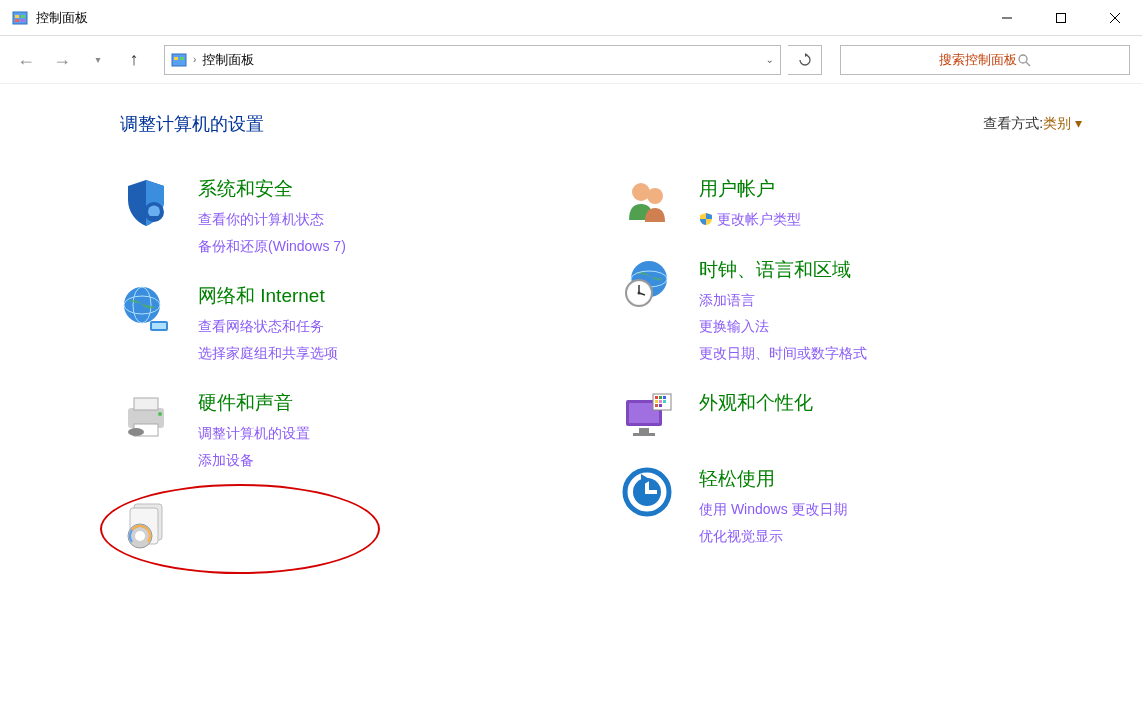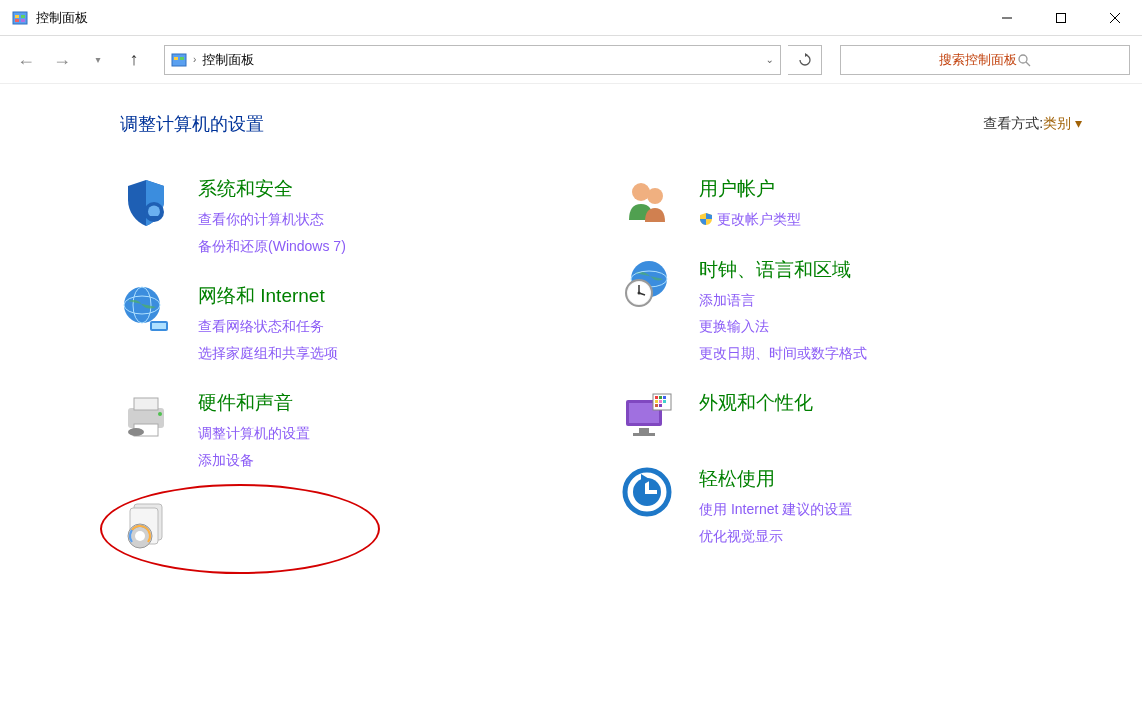--- a/index.html
+++ b/index.html
@@ -268,20 +268,20 @@
         <div class="cat-icon">
           <svg width="52" height="52" viewBox="0 0 52 52">
               <circle cx="26" cy="26" r="22" fill="none" stroke="#1e78c8" stroke-width="5"></circle>
               <circle cx="26" cy="26" r="14" fill="#1e78c8"></circle>
               <path d="M26 14 L26 26 L36 26" fill="none" stroke="#fff" stroke-width="4"></path>
               <path d="M20 8 L30 14 L20 20 Z" fill="#1e78c8"></path>
             </svg>
         </div>
         <div class="cat-body">
           <h2 class="cat-title">轻松使用</h2>
-          <a class="cat-link">使用 Internet 建议的设置</a>
+          <a class="cat-link">使用 Windows 更改日期</a>
           <a class="cat-link">优化视觉显示</a>
         </div>
       </div>
 
     </div>
   </div>
 </div>
 
 </body></html>

